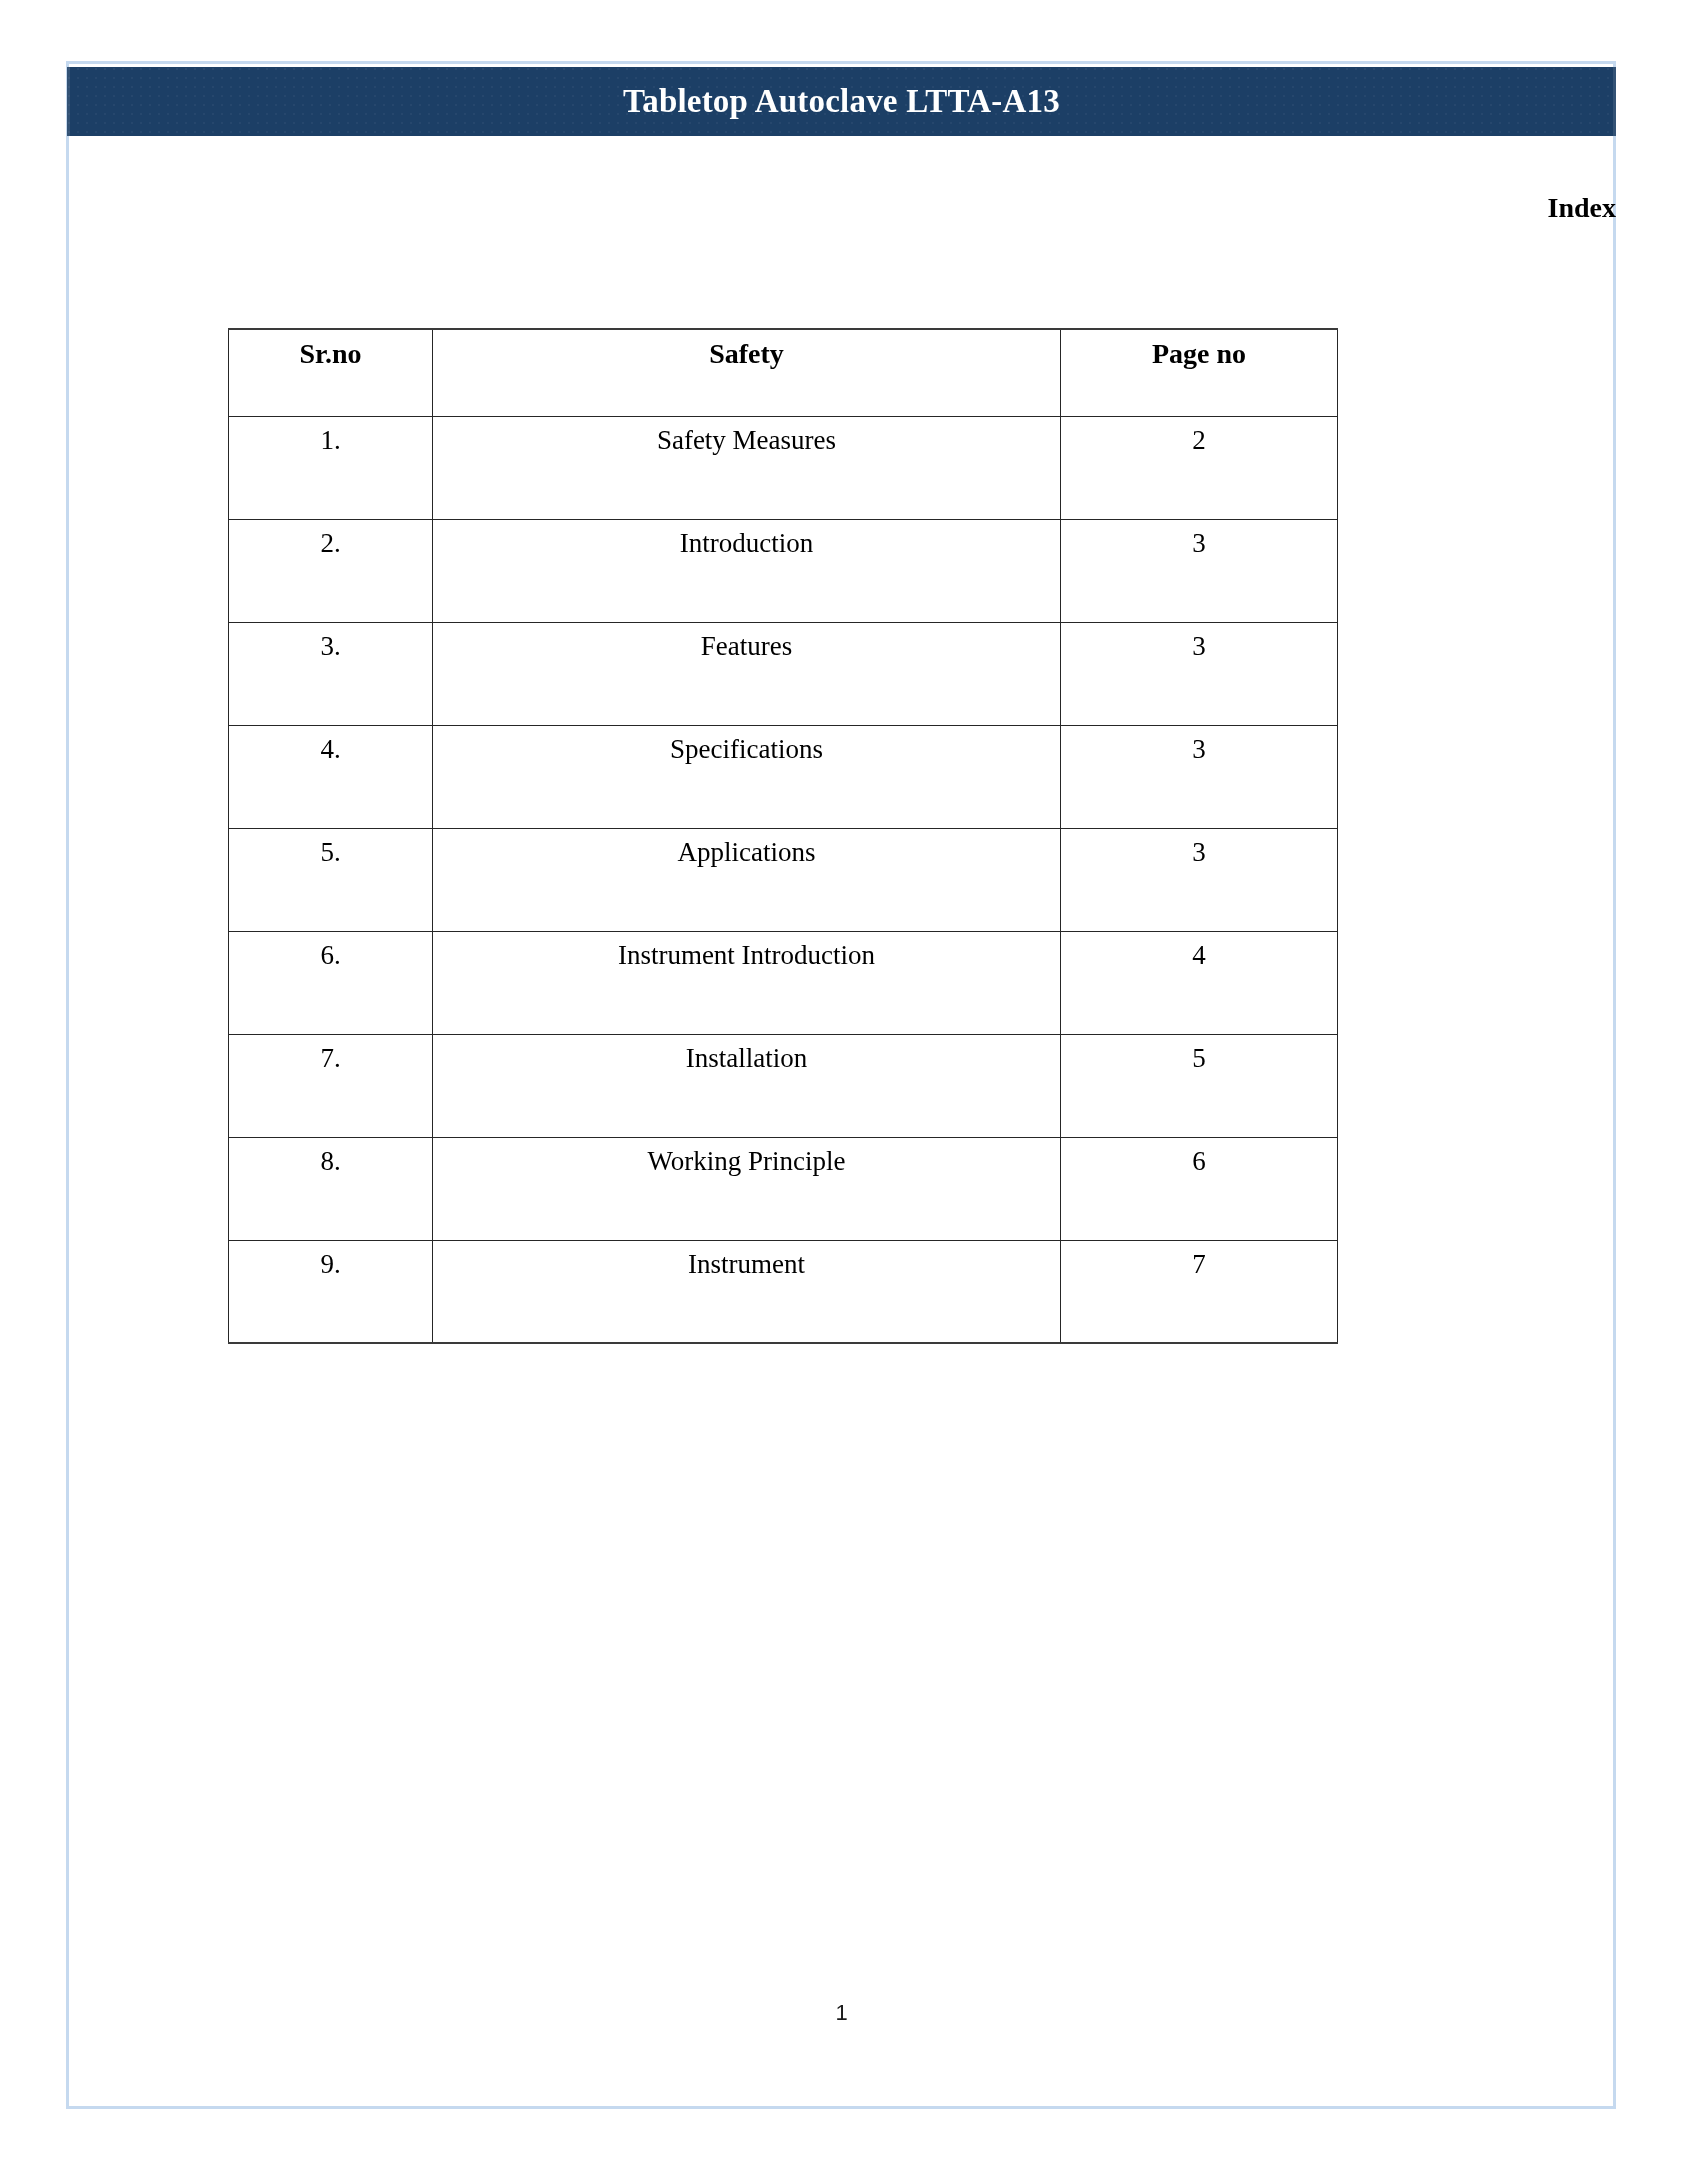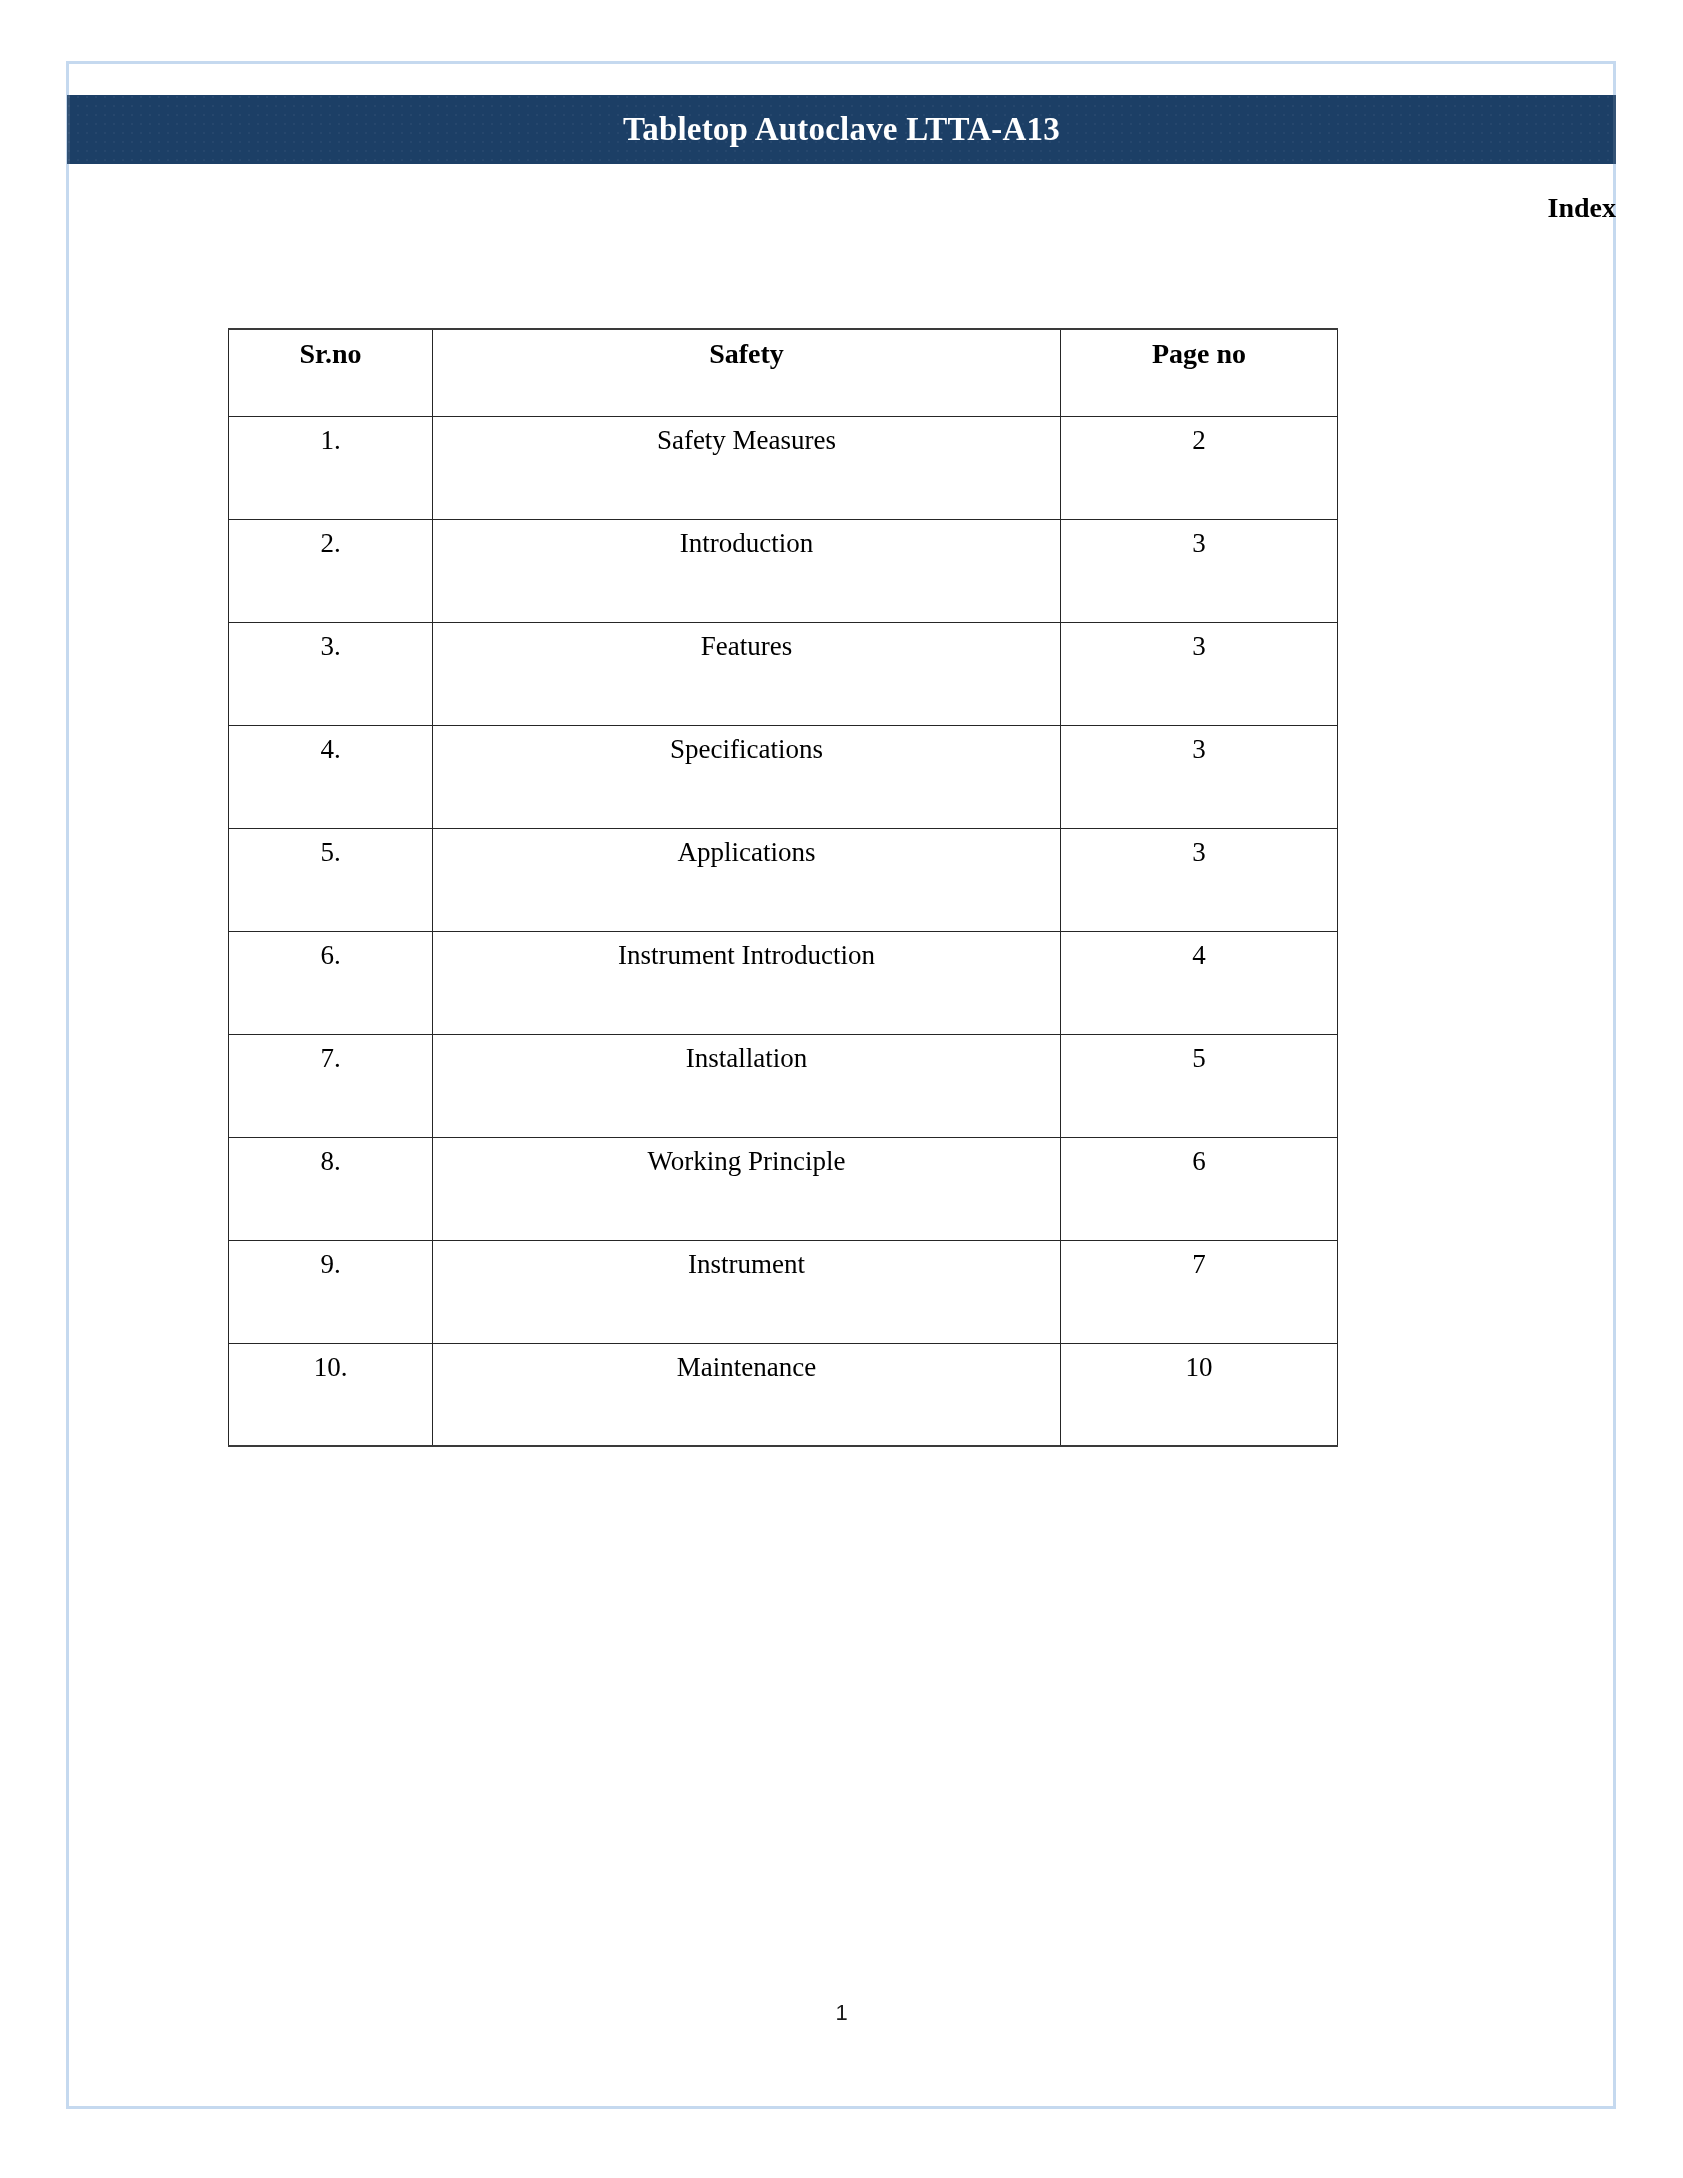--- a/index.html
+++ b/index.html
@@ -37,21 +37,20 @@
     background-color: #1c3f66;
     background-image:
       radial-gradient(circle at 2px 2px, rgba(255,255,255,0.045) 1px, transparent 1.2px);
     background-size: 9px 9px;
     box-shadow: inset 3px 0 0 0 rgba(255,255,255,0.10),
                 inset -3px 0 0 0 rgba(255,255,255,0.10);
     display: flex;
     align-items: center;
     justify-content: center;
     box-sizing: border-box;
-    margin-top: 28px;
   }
   #title-banner .banner-text {
     color: #ffffff;
     font-size: 33px;
     font-weight: bold;
     letter-spacing: 0.2px;
     line-height: 1;
     text-align: center;
     white-space: nowrap;
   }
@@ -186,23 +185,18 @@
       <tr>
         <td>8.</td>
         <td>Working Principle</td>
         <td>6</td>
       </tr>
       <tr>
         <td>9.</td>
         <td>Instrument</td>
         <td>7</td>
       </tr>
-      <tr>
-        <td>10.</td>
-        <td>Maintenance</td>
-        <td>10</td>
-      </tr>
     </tbody>
   </table>
 </div>
 
 <div id="footer-page-number">1</div>
 
 
 </body></html>

